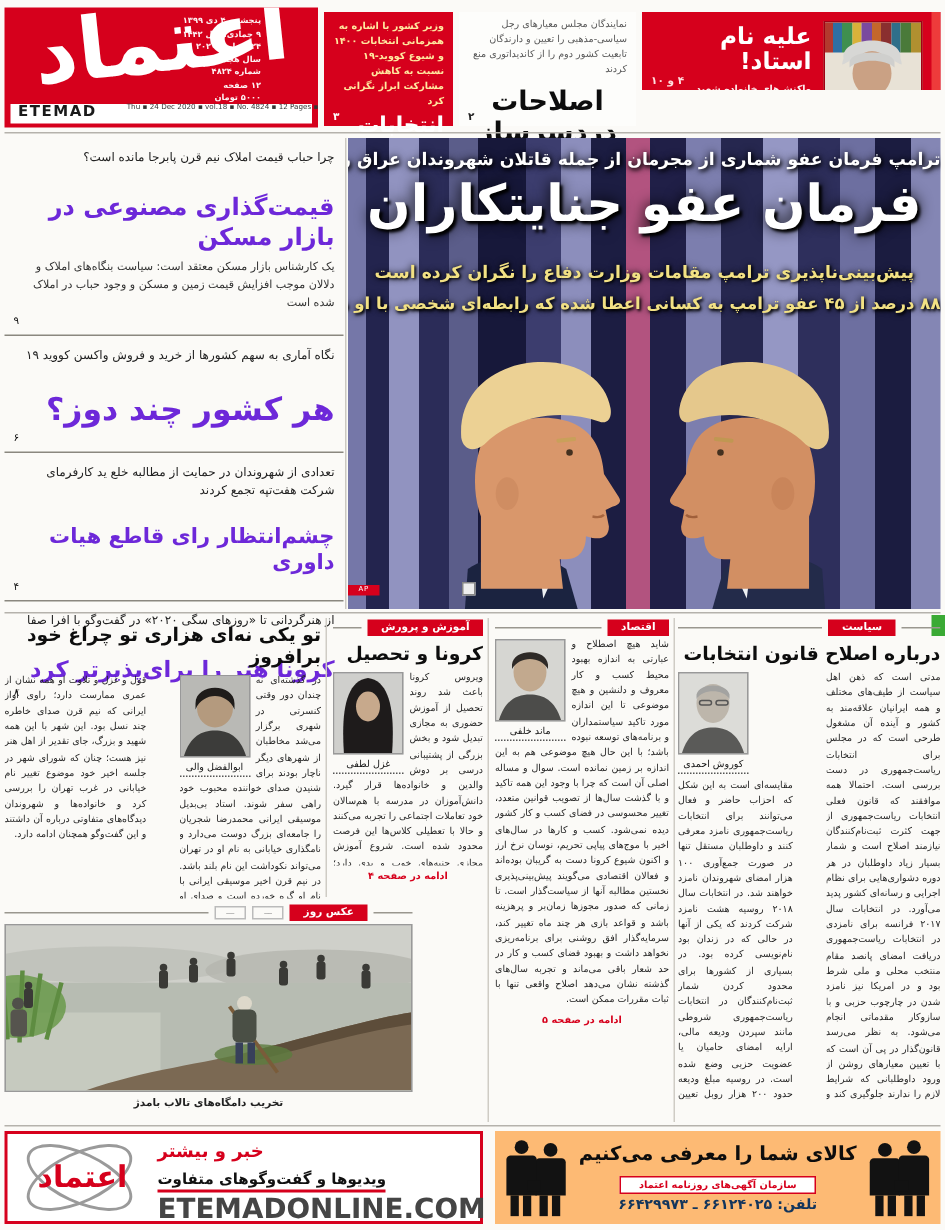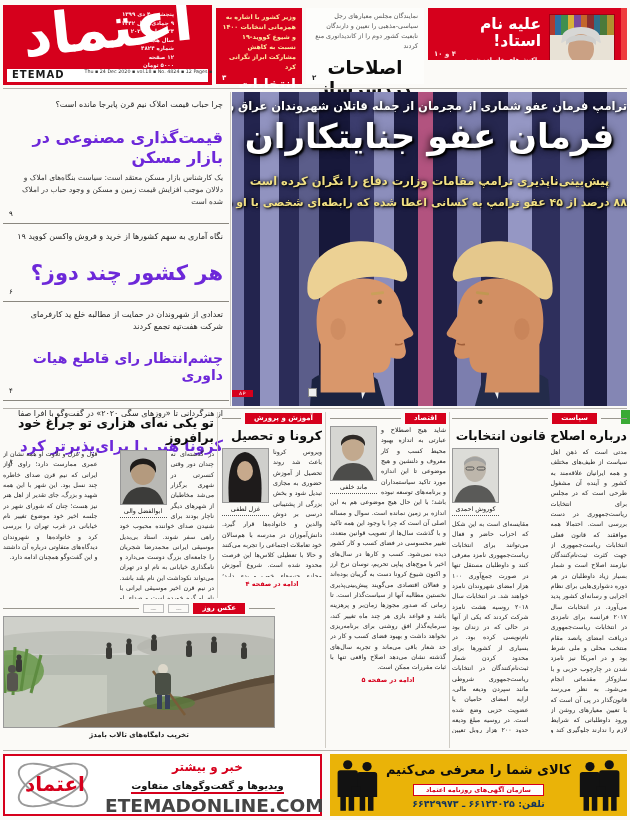--- a/index.html
+++ b/index.html
@@ -74,25 +74,25 @@
   .pod-head{display:flex;align-items:center;gap:4px;height:12px}
   .minichip{border:1px solid #bbb;color:#999;font-size:4.5px;line-height:7px;height:9px;padding:0 7px}
   .pod-photo{height:112px;border:1px solid #999;margin-top:2px;overflow:hidden;background:#d6d7d2}
   .pod-cap{font-size:7px;color:#222;text-align:center;margin-top:3px;font-weight:bold}
   
   .fl{left:3px;top:754px;width:319px;height:62px;border:2px solid var(--red);background:#fff;position:absolute}
   .fl-logo{position:absolute;left:10px;top:3px;width:80px;height:52px}
   .orb{position:absolute;border:2px solid #9a9a9a;border-radius:50%;width:76px;height:34px;top:9px;left:0}
   .r1{transform:rotate(25deg)}.r2{transform:rotate(-25deg)}
   .fl-word{position:absolute;width:100%;text-align:center;top:13px;font-size:20px;font-weight:bold;color:var(--red)}
-  .fl-text{position:absolute;right:10px;left:100px;top:4px;text-align:center}
+  .fl-text{position:absolute;right:10px;left:100px;top:4px;text-align:left}
   .fl1{color:var(--red);font-weight:bold;font-size:12px}
   .fl2{font-size:10px;color:#111;font-weight:bold;border-bottom:2px solid var(--red);display:inline-block;padding-bottom:1px}
   .fl-url{font-size:18.5px;font-weight:bold;color:#454545;direction:ltr;margin-top:1px}
-  .fr{left:330px;top:754px;width:297px;height:62px;background:#eab308;position:absolute;display:flex;align-items:center;justify-content:space-between;padding:0 3px}
+  .fr{left:330px;top:754px;width:297px;height:62px;background:#fdba74;position:absolute;display:flex;align-items:center;justify-content:space-between;padding:0 3px}
   .fr-mid{text-align:center;flex:1}
   .fr1{font-size:13px;font-weight:bold;color:#0d0d0d}
   .fr2{background:#fff;border:1px solid var(--red);color:var(--red);font-size:6.5px;font-weight:bold;padding:1px 12px;display:inline-block;margin:2px 12px;letter-spacing:1px}
   .fr3{font-size:9.5px;font-weight:bold;color:#13355c}
 </style>
 </head>
 <body>
 
 <div class="page">
 

